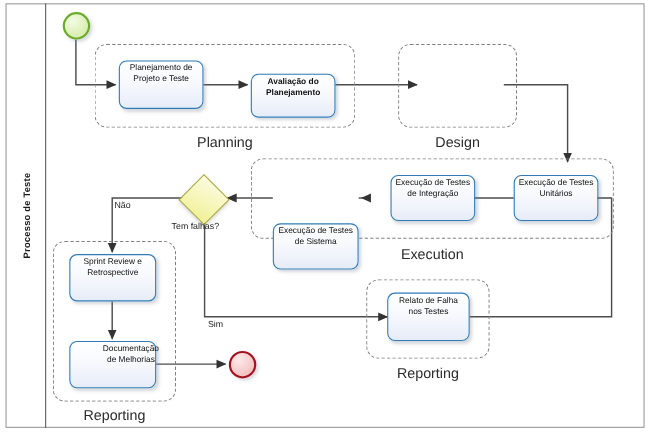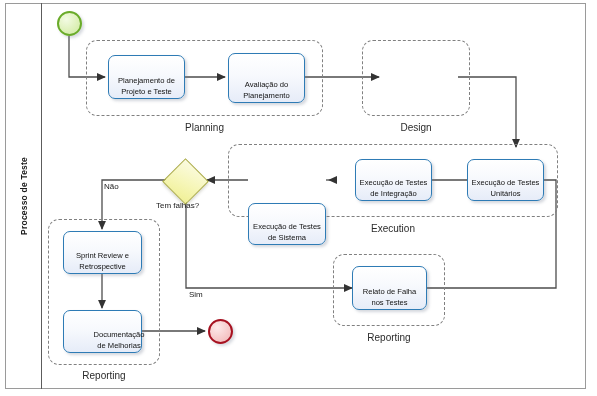--- a/index.html
+++ b/index.html
@@ -59,34 +59,34 @@
   
   .group {
     position: absolute;
     border: 1.6px dashed #808080;
     border-radius: 11px;
     background: transparent;
   }
   .group-label {
     position: absolute;
     text-align: center;
-    font-size: 10px;
+    font-size: 13px;
     color: #2b2b2b;
     white-space: nowrap;
   }
 
   
   .task {
     position: absolute;
     border: 1.6px solid #2e7bb5;
     border-radius: 7px;
     background: linear-gradient(180deg, #ffffff 0%, #f7f9fd 45%, #e6ecf8 100%);
     box-shadow: 2px 2px 3px rgba(120,130,150,0.32);
     display: flex;
-    align-items: flex-end;
+    align-items: flex-start;
     justify-content: center;
     text-align: center;
     padding: 1px 3px;
   }
   .task span {
     display: block;
     font-size: 7.6px;
     line-height: 1.38;
     color: #111111;
   }
@@ -200,21 +200,21 @@
   <div class="group" style="left:333px; top:254px; width:112px; height:72px;"></div>
   <div class="group-label" style="left:333px; top:332px; width:112px;">Reporting</div>
 
   <div class="event start" style="left:57px; top:11px; width:25px; height:25px;"></div>
   <div class="event end" style="left:208px; top:319px; width:25px; height:25px;"></div>
 
   <div class="task" style="left:108px; top:55px; width:77px; height:44px;">
     <span>Planejamento de Projeto e Teste</span>
   </div>
 
-  <div class="task" style="left:228px; top:53px; width:77px; height:50px;">
+  <div class="task" style="left:228px; top:67px; width:77px; height:40px;font-weight:bold;">
     <span>Avaliação do Planejamento</span>
   </div>
 
 
   <div class="task" style="left:467px; top:159px; width:77px; height:42px;">
     <span>Execução de Testes Unitários</span>
   </div>
 
   <div class="task" style="left:355px; top:159px; width:77px; height:42px;">
     <span>Execução de Testes de Integração</span>

